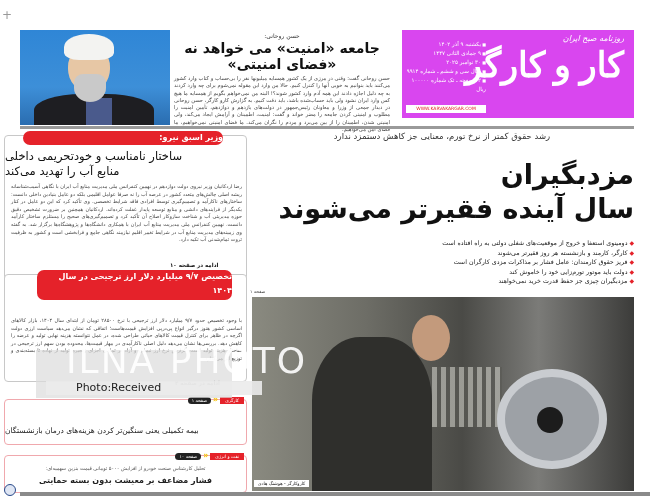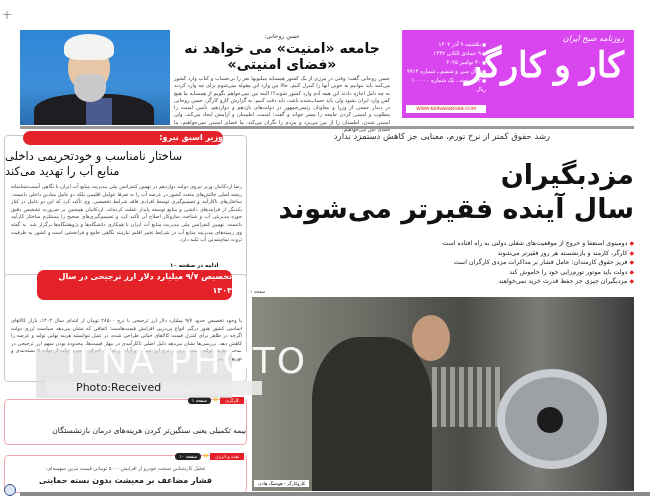--- a/index.html
+++ b/index.html
@@ -56,21 +56,21 @@
   .box-body { position:absolute; left: 6px; width: 231px; font-size: 5px; line-height: 7.6px; color: #444; text-align: justify; }
   .box1 .box-body { top: 47px; }
   .box-more { position:absolute; font-size: 5.5px; font-weight: bold; color: #111; }
 
   .box2 { top: 274px; height: 108px; }
   .box2 .red-label { position:absolute; left: 32px; top: -5px; width: 195px; height: 30px; font-size: 8px; line-height: 14px; }
   .box2 .title { position:absolute; left: 0; top: 12px; width: 100%; text-align: center; font-size: 11px; font-weight: bold; line-height: 14px; color: #111; }
   .box2 .box-body { top: 42px; }
 
   .box3 { top: 399px; height: 46px; border-color: #f0a8ad; }
-  .box3 .title { position:absolute; left: 0; top: 26px; width: 100%; text-align: right; font-size: 7.5px; color: #222; }
+  .box3 .title { position:absolute; left: 0; top: 26px; width: 100%; text-align: left; font-size: 7.5px; color: #222; }
   .tagline-small { position:absolute; right: 2px; top: -4px; display:flex; gap: 2px; align-items:center; direction: rtl; }
   .tag-red { background:#e5222a; color:#fff; font-size:4.5px; padding:1px 5px; }
   .tag-chev { color:#f6c400; font-size:8px; line-height:8px; font-weight:bold; }
   .tag-dark { background:#222; color:#fff; font-size:4.5px; padding:1px 4px; border-radius: 4px; }
   .box3 .kicker, .box4 .kicker { position:absolute; left: 0; top: 12px; width: 100%; text-align: center; font-size: 5px; color: #555; }
 
   .box4 { top: 455px; height: 38px; border-color: #f0a8ad; }
   .box4 .title { position:absolute; left: 0; top: 20px; width: 100%; text-align: center; font-size: 8px; font-weight: bold; color: #222; }
   .box4 .kicker { top: 9px; }
 

